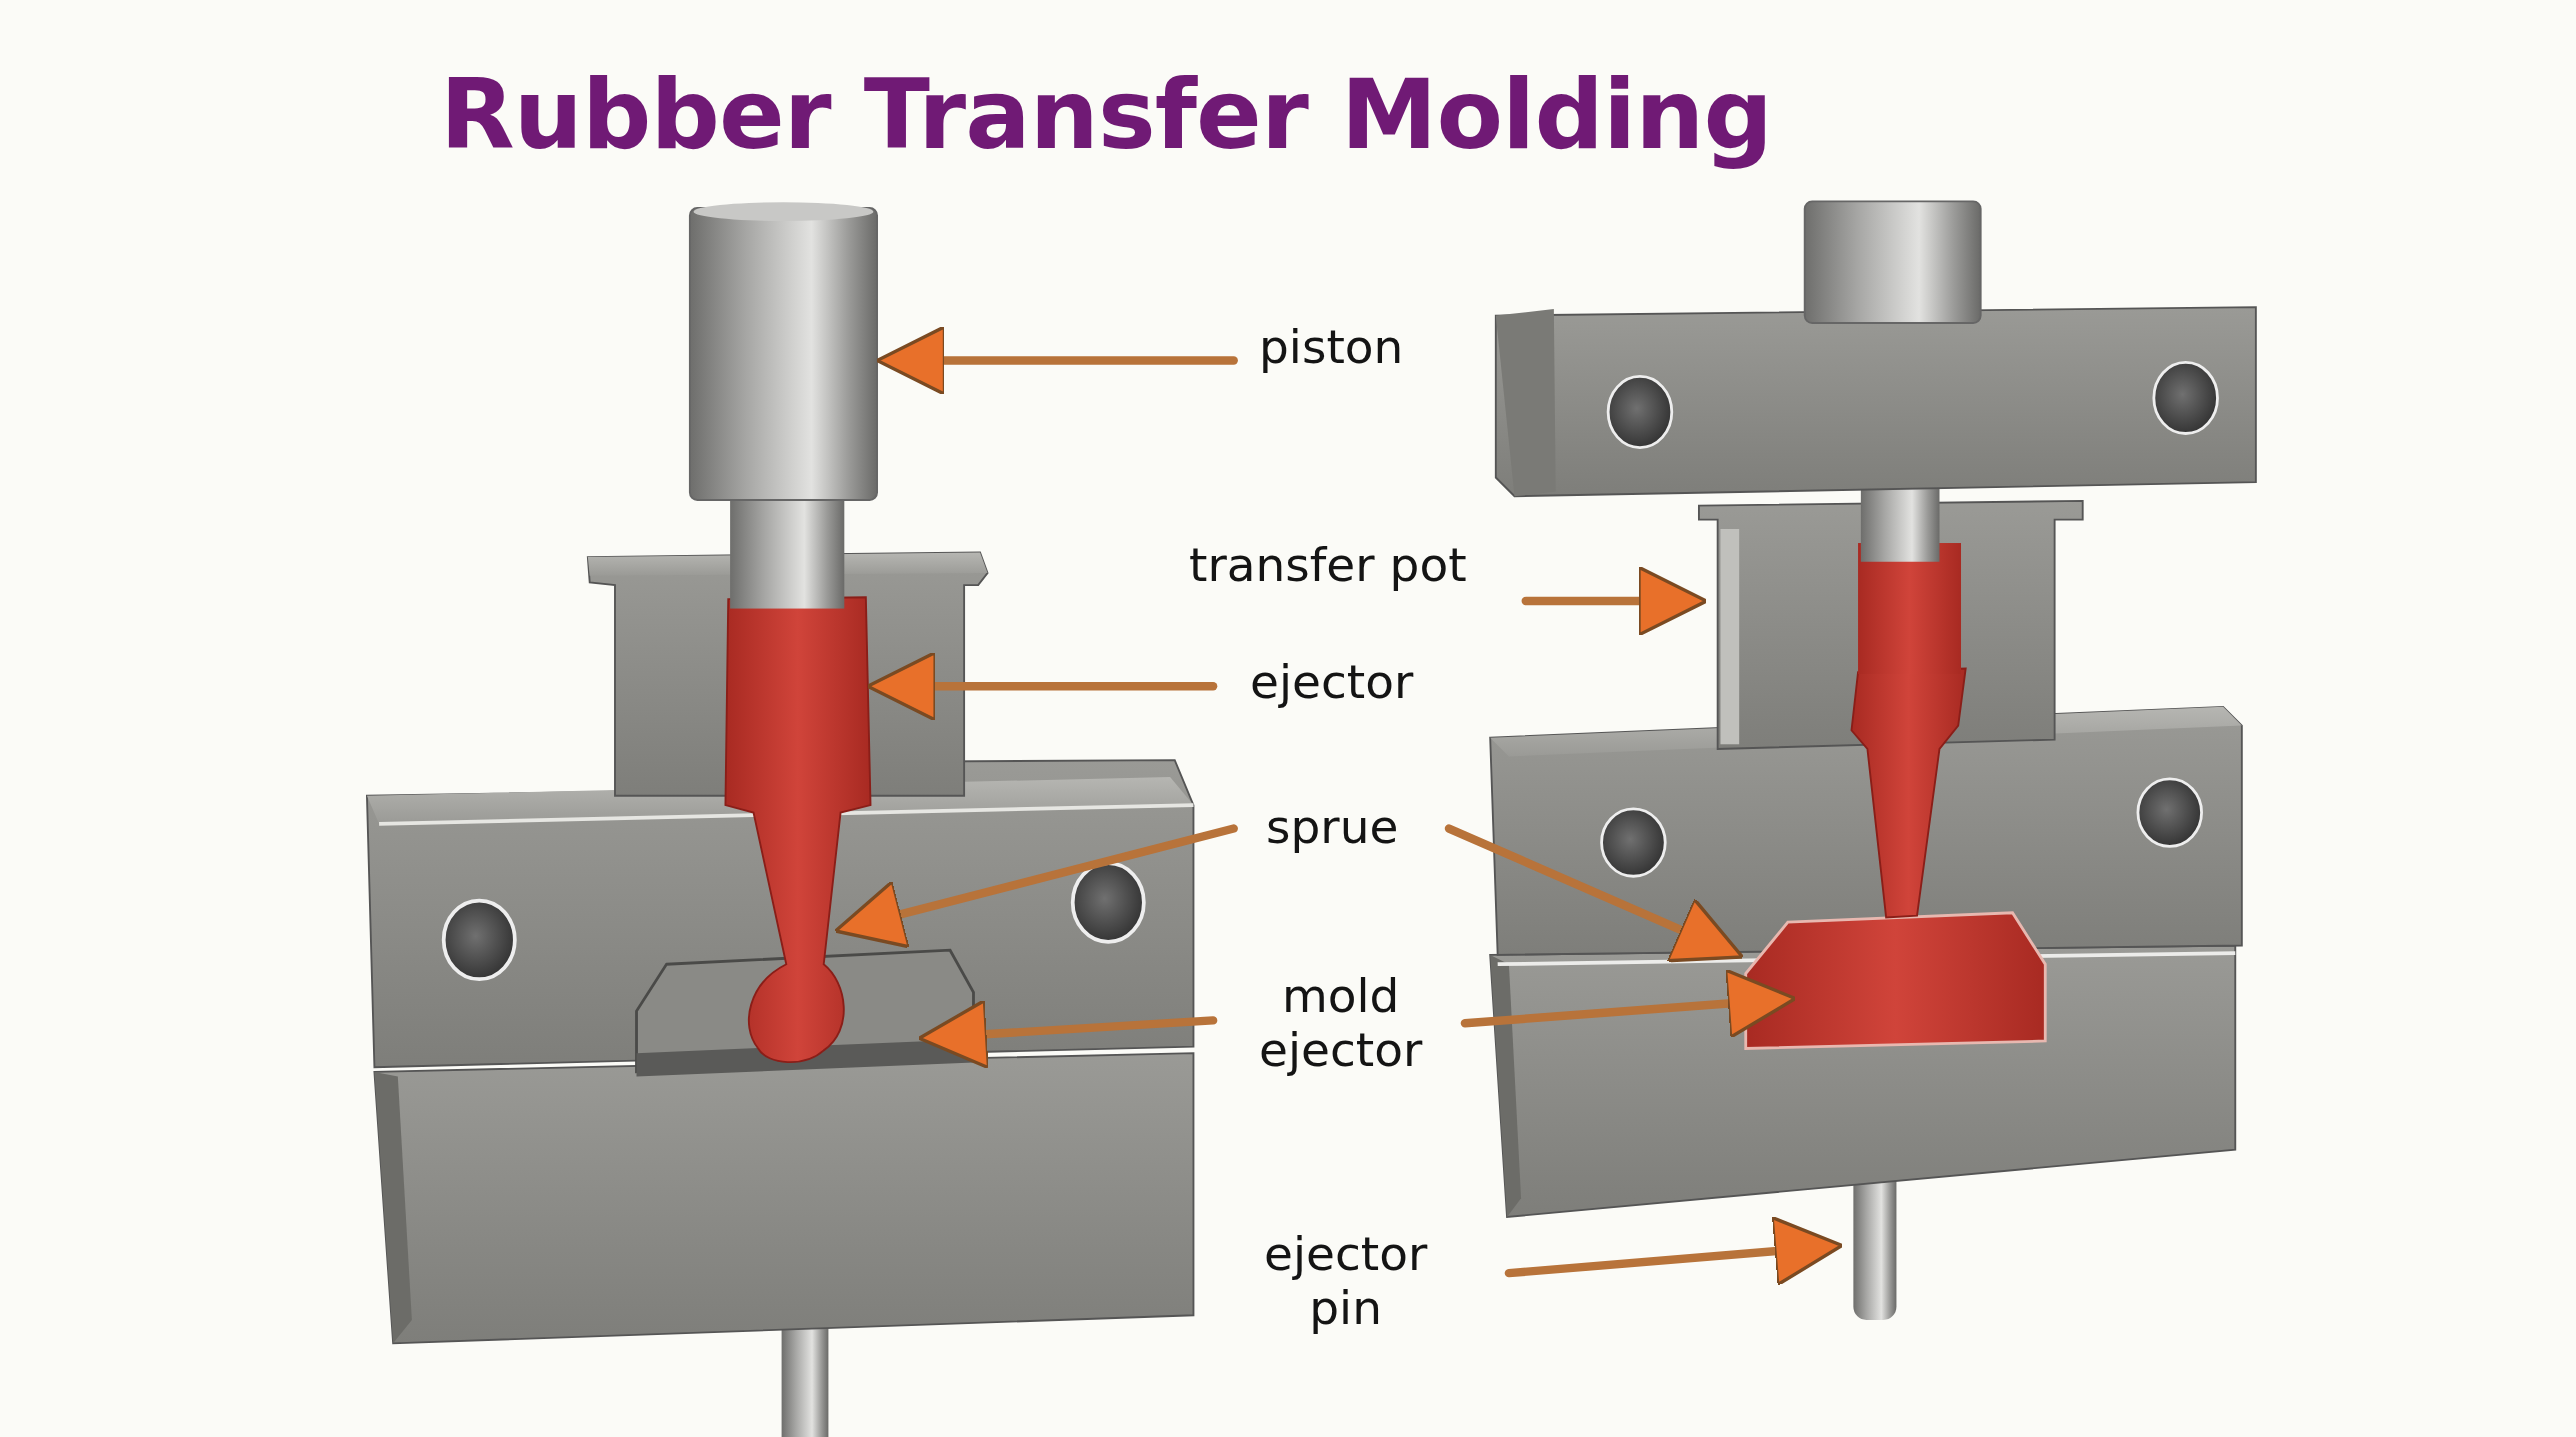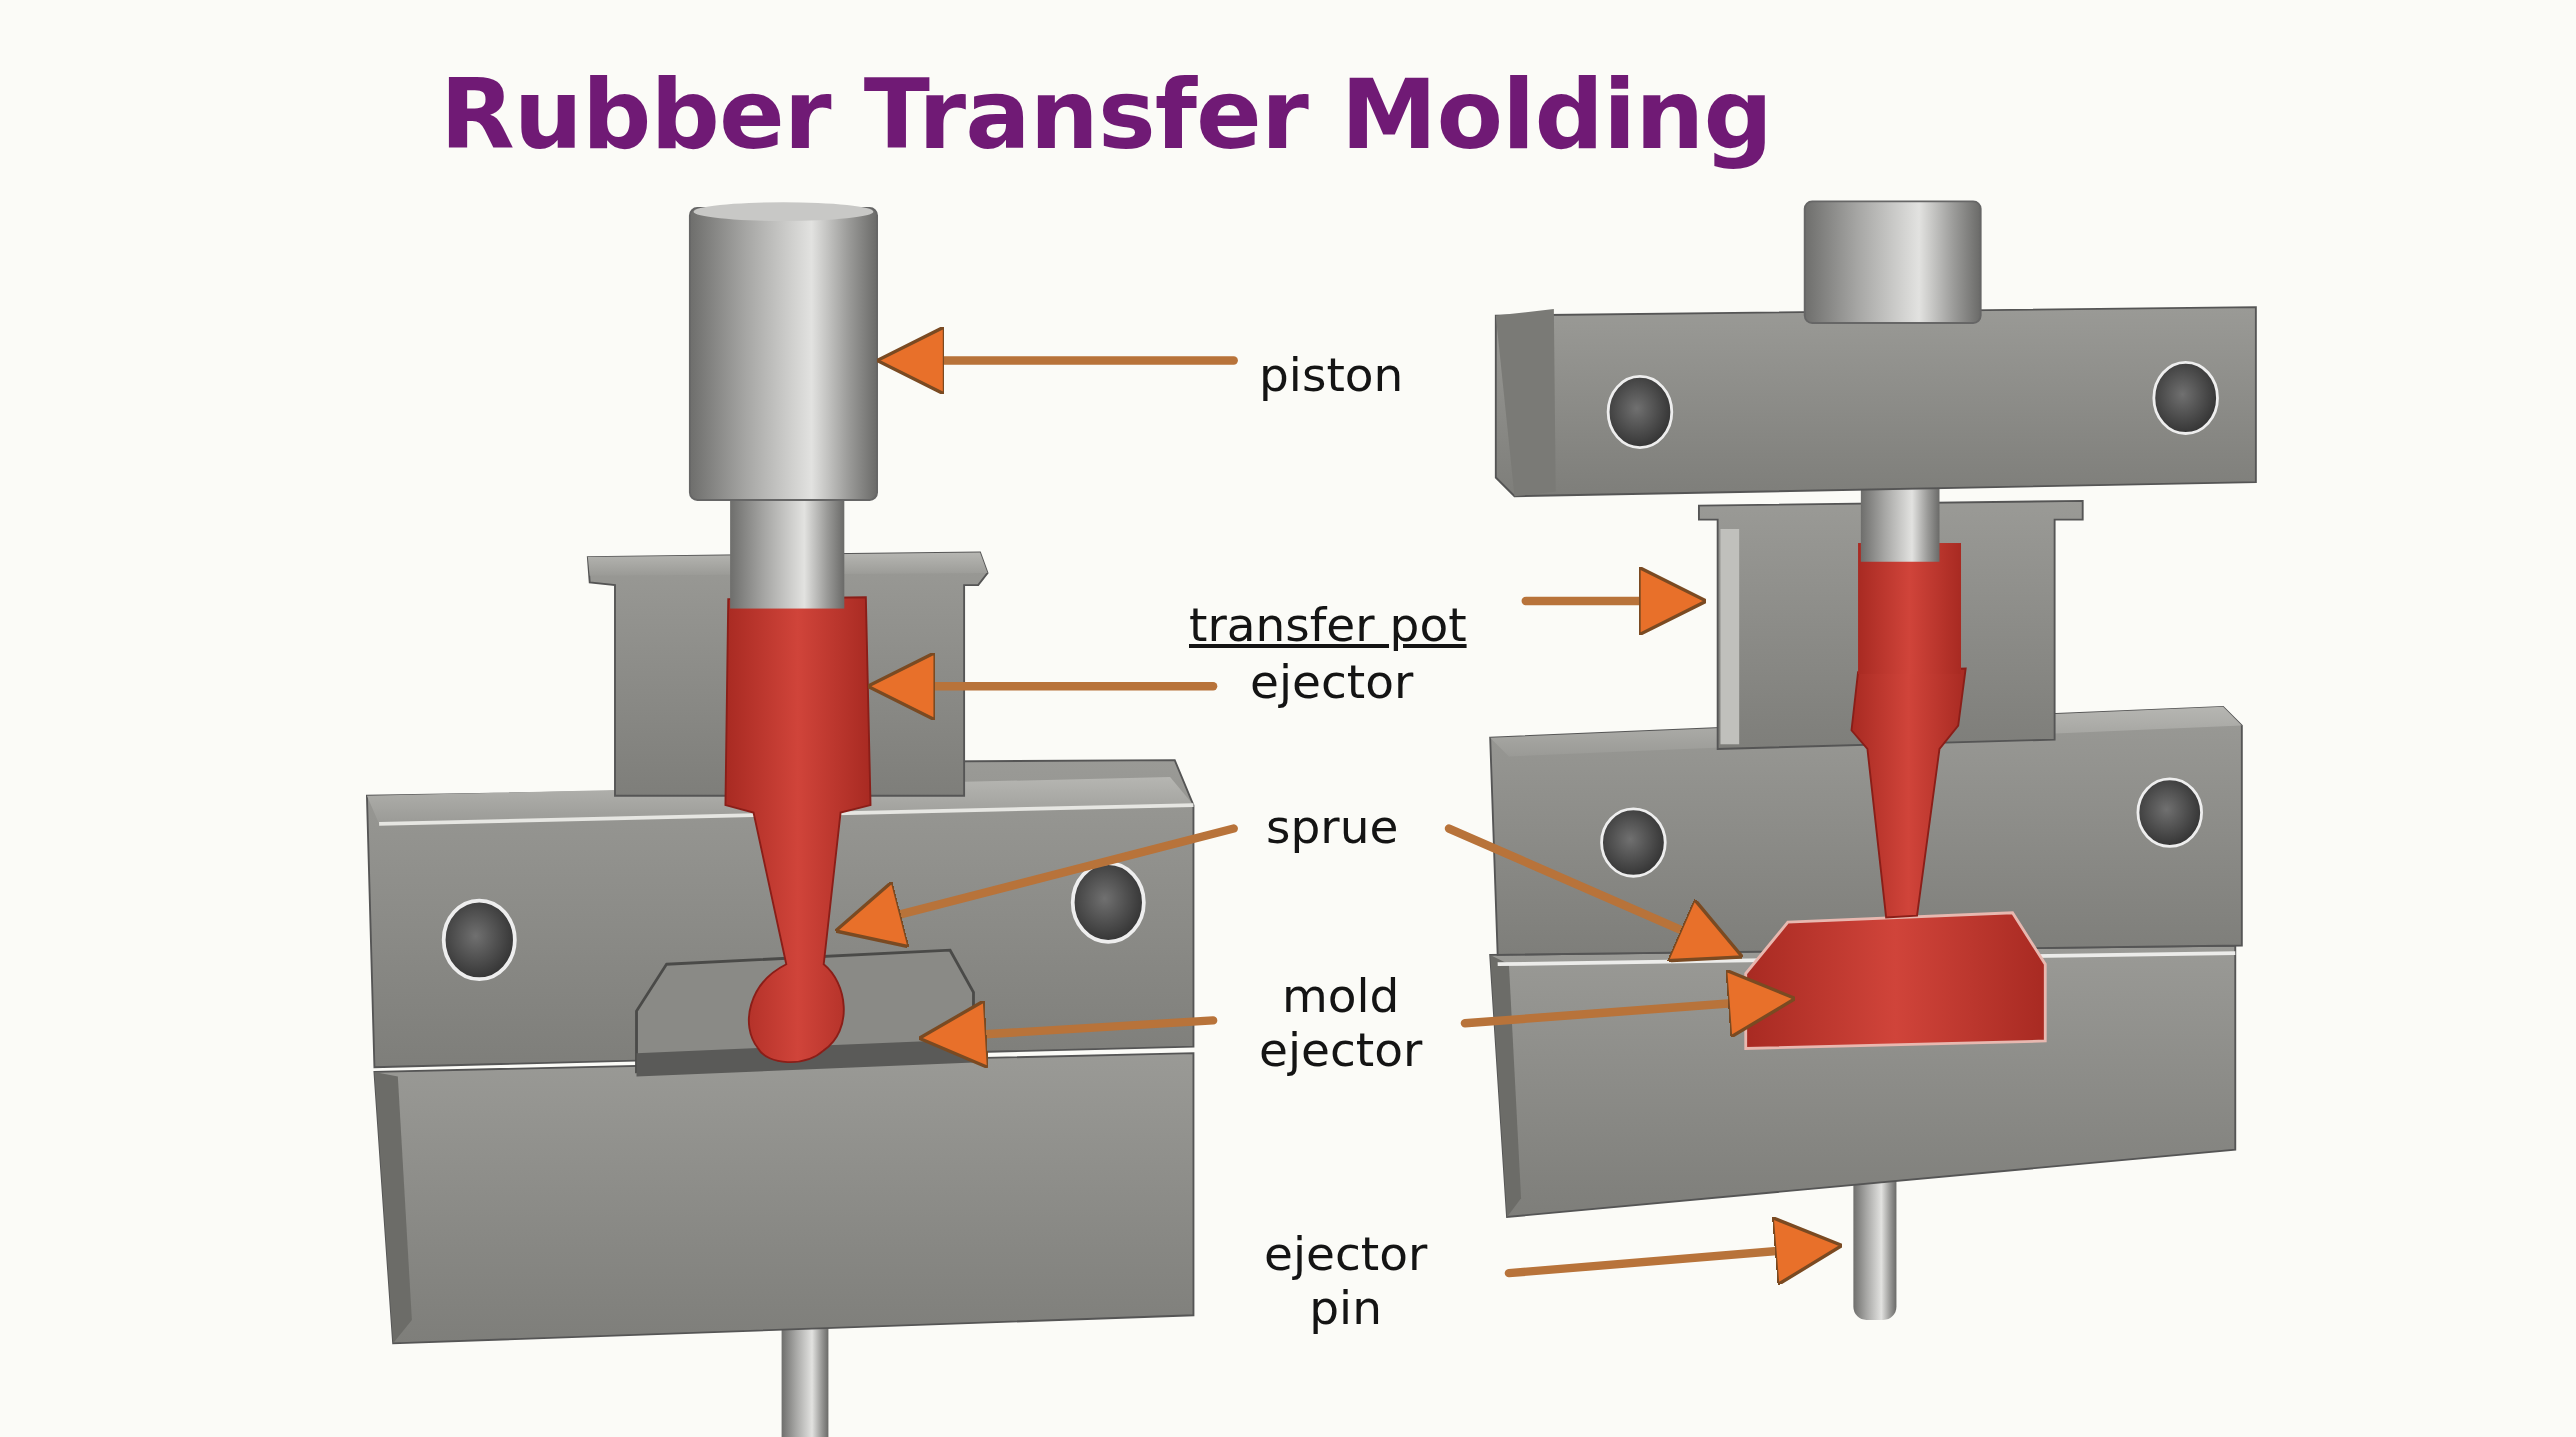--- a/index.html
+++ b/index.html
@@ -136,22 +136,22 @@
     <line x1="1296" y1="733" x2="945" y2="733" marker-end="url(#ah)"></line>
     <line x1="1318" y1="885" x2="910" y2="990" marker-end="url(#ah)"></line>
     <line x1="1296" y1="1090" x2="1000" y2="1108" marker-end="url(#ah)"></line>
     <line x1="1630" y1="642" x2="1805" y2="642" marker-end="url(#ah)"></line>
     <line x1="1548" y1="885" x2="1845" y2="1015" marker-end="url(#ah)"></line>
     <line x1="1565" y1="1093" x2="1900" y2="1068" marker-end="url(#ah)"></line>
     <line x1="1612" y1="1360" x2="1950" y2="1332" marker-end="url(#ah)"></line>
   </g>
 </svg>
 
-<div class="label" style="left:1259px; top:348px;">piston</div>
-<div class="label" style="left:1189px; top:598px;text-decoration:underline;">transfer pot</div>
+<div class="label" style="left:1259px; top:320px;">piston</div>
+<div class="label" style="left:1189px; top:538px;">transfer pot</div>
 <div class="label" style="left:1250px; top:655px;">ejector</div>
 <div class="label" style="left:1266px; top:800px;">sprue</div>
 <div class="label" style="left:1259px; top:969px;">
   <div>mold</div>
   <div>ejector</div>
 </div>
 <div class="label" style="left:1264px; top:1217px;margin-top:10px;">
   <div>ejector</div>
   <div>pin</div>
 </div>

